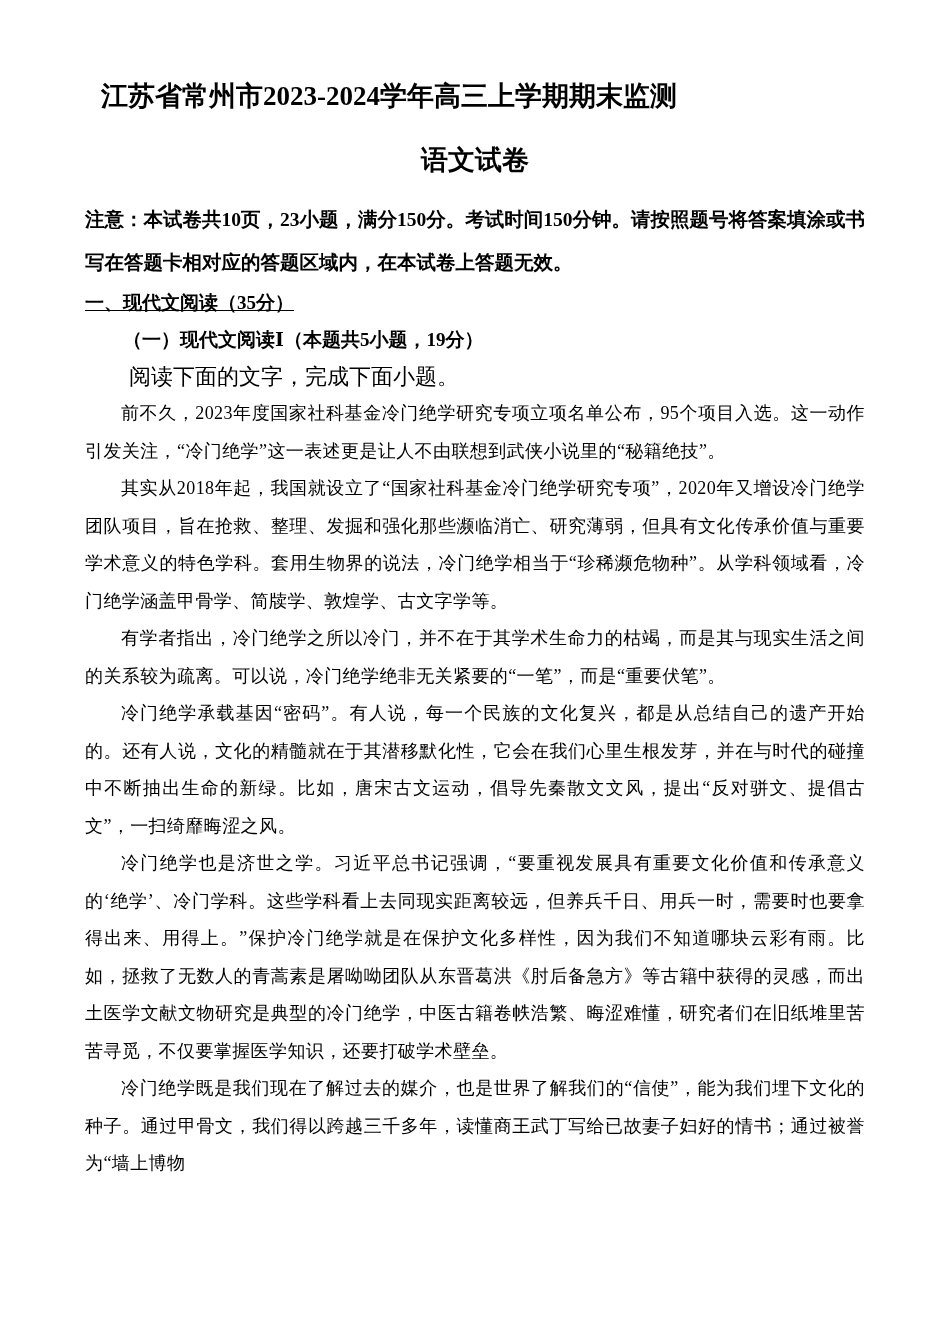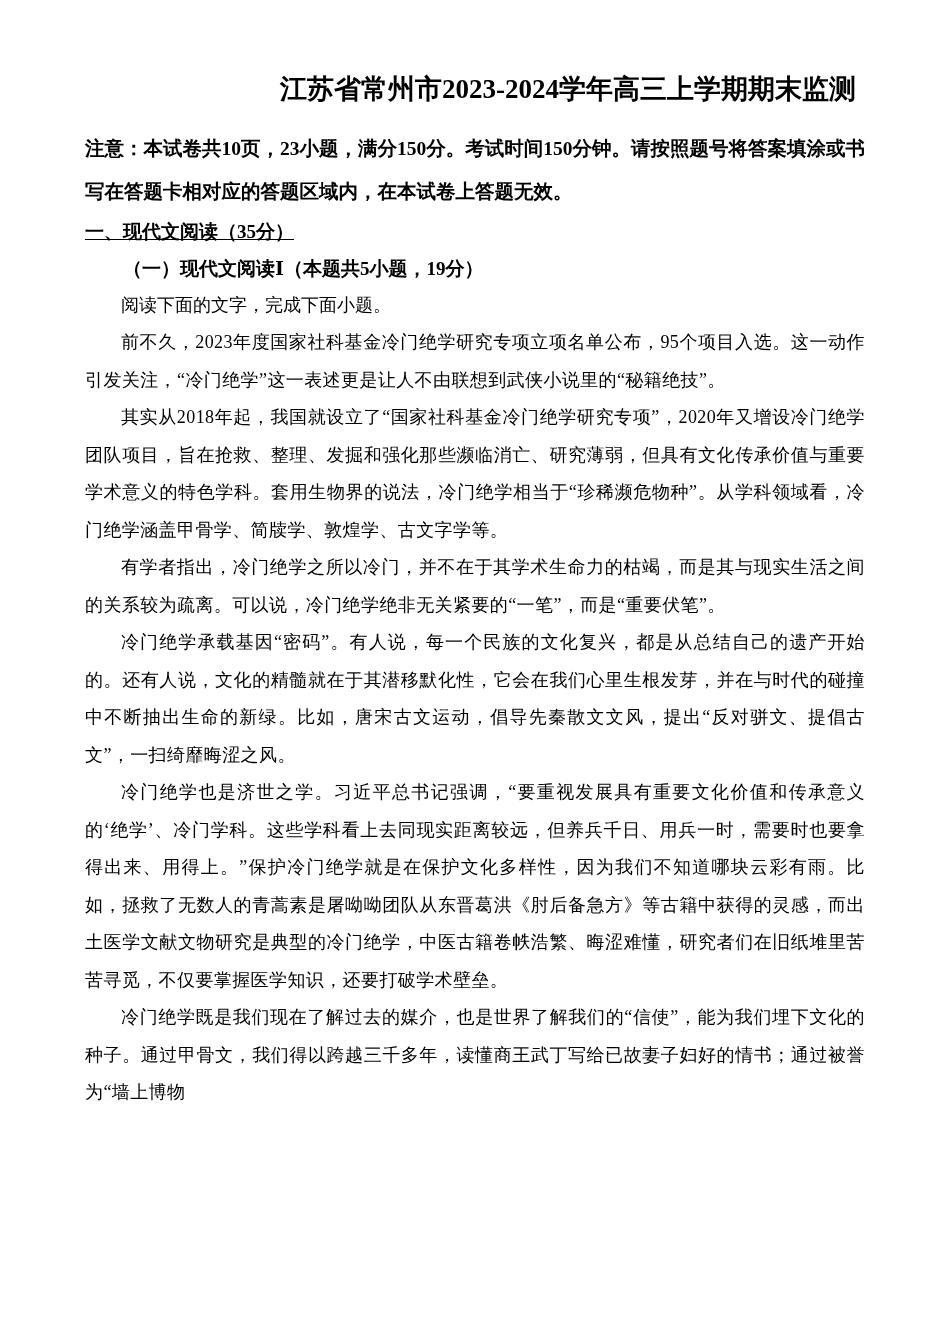--- a/index.html
+++ b/index.html
@@ -12,22 +12,22 @@
     min-height: 1344px;
     box-sizing: border-box;
     background: #ffffff;
     color: #000000;
     padding: 62px 85px 30px 85px;
     font-family: "Liberation Serif", "DejaVu Serif", serif;
   }
   .title {
     font-size: 27px;
     font-weight: bold;
-    text-align: right;
-    margin: 9px;
+    text-align: left;
+    margin: 16px;
     line-height: 36px;
   }
   .subtitle {
     font-size: 27px;
     font-weight: bold;
     text-align: center;
     margin: 28px 0 0 0;
     line-height: 36px;
   }
   .notice {
@@ -45,40 +45,41 @@
     text-decoration: underline;
   }
   .subsection-heading {
     font-size: 19px;
     font-weight: bold;
     line-height: 37px;
     margin: 0;
     text-indent: 2em;
   }
   .instruction {
-    font-size: 18px;
+    font-size: 22px;
     line-height: 37px;
     margin: 0;
     text-indent: 2em;
   }
   .para {
     font-size: 18px;
     line-height: 37.5px;
     margin: 0;
     text-indent: 2em;
     text-align: justify;
     letter-spacing: 0.4px;
   }
 </style>
 </head>
 <body>
 
 <div class="page">
   <h1 class="title">江苏省常州市2023-2024学年高三上学期期末监测</h1>
 
+  <h2 class="subtitle">语文试卷</h2>
 
   <p class="notice">注意：本试卷共10页，23小题，满分150分。考试时间150分钟。请按照题号将答案填涂或书写在答题卡相对应的答题区域内，在本试卷上答题无效。</p>
 
   <p class="section-heading">一、现代文阅读（35分）</p>
 
   <p class="subsection-heading">（一）现代文阅读Ⅰ（本题共5小题，19分）</p>
 
   <p class="instruction">阅读下面的文字，完成下面小题。</p>
 
   <p class="para">前不久，2023年度国家社科基金冷门绝学研究专项立项名单公布，95个项目入选。这一动作引发关注，“冷门绝学”这一表述更是让人不由联想到武侠小说里的“秘籍绝技”。</p>

